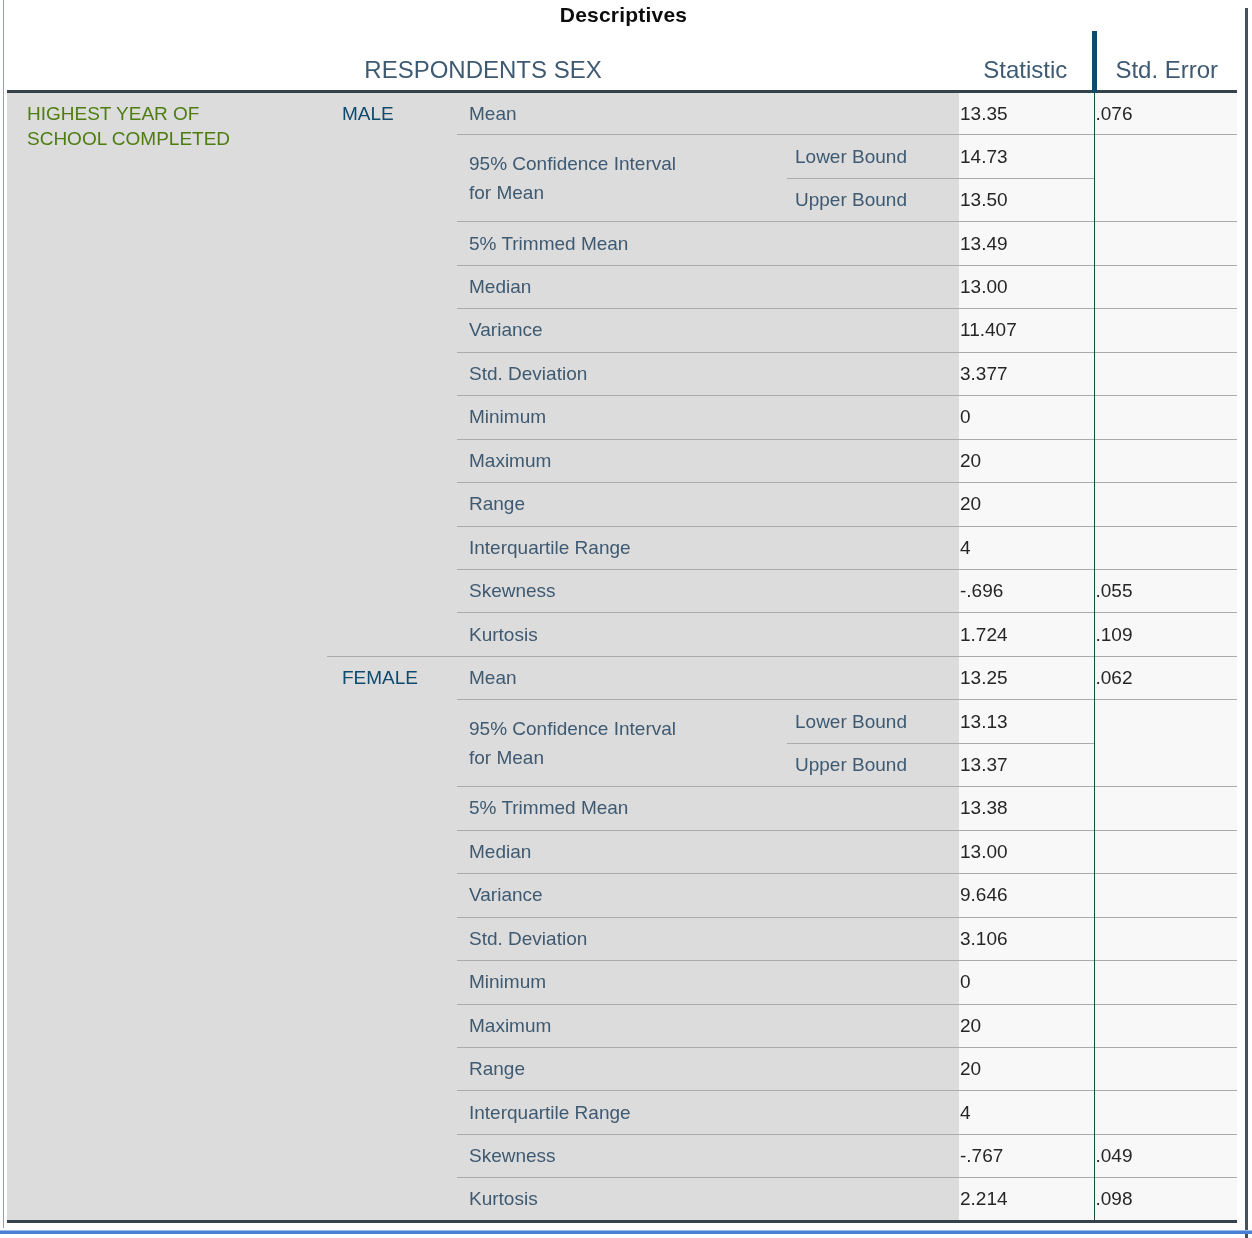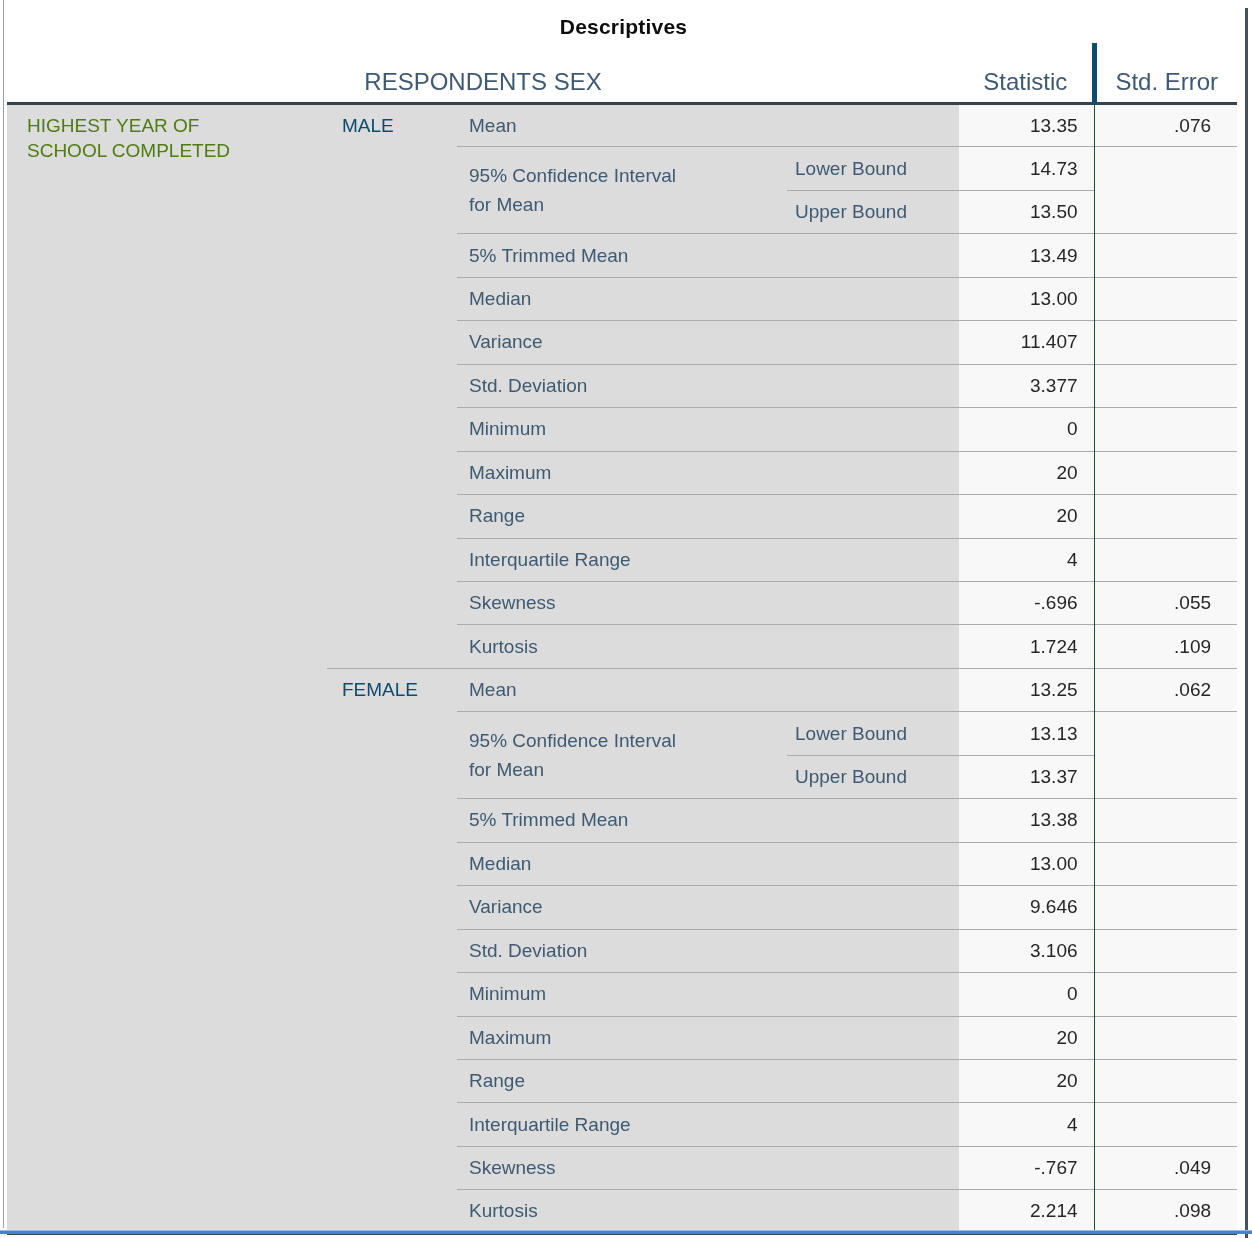--- a/index.html
+++ b/index.html
@@ -10,21 +10,21 @@
     overflow: hidden;
   }
   .stage { position: absolute; inset: 0; width: 1252px; height: 1238px; }
 
   
   .edge-left  { position: absolute; left: 3px;  top: 0;    width: 1px; height: 1228px; background: #98a0a5; }
   .edge-right { position: absolute; left: 1245px; top: 8px; width: 3px; height: 1230px; background: #46525b; }
   .edge-bottom-blue { position: absolute; left: 0; top: 1230px; width: 1252px; height: 3px;
                       background: #4a80d4; border-top: 1px solid #9db9e8; }
 
-  .wrap { position: absolute; left: 7px; top: 12px; width: 1233px; }
+  .wrap { position: absolute; left: 7px; top: 0; width: 1233px; }
 
   .title {
     height: 28px; padding-top: 3px;
     text-align: center;
     font-size: 21px; font-weight: bold; color: #0d0d0d;
     letter-spacing: 0.2px;
   }
 
   table.tbl {
     border-collapse: collapse;
@@ -50,21 +50,21 @@
   tbody tr { height: 43px; }
   tbody td { font-size: 19px; }
 
   .c1 { background: #dcdcdc; vertical-align: top; padding: 8px 0 0 20px;
         color: #4d7c0f; line-height: 25px; }
   .c1w { max-width: 215px; }
   .c2 { background: #dcdcdc; vertical-align: top; padding: 10px 0 0 15px; color: #0c4a6e; }
   .lbl { background: #dcdcdc; color: #3e5a72; padding-left: 12px; vertical-align: middle; }
   .ciw { max-width: 218px; line-height: 29px; }
   .sub { background: #dcdcdc; color: #3e5a72; padding-left: 8px; vertical-align: middle; }
-  .val { background: #f8f8f8; color: #262626; text-align: right;
+  .val { background: #f8f8f8; color: #262626; text-align: left;
          padding-right: 16px; vertical-align: middle; }
   .se  { padding-right: 26px; border-left: 1px solid #14532d; }
   .bt  { border-top: 1px solid #ababab; }
 </style>
 </head>
 <body>
 
 <div class="stage">
   <div class="edge-left"></div>
   <div class="edge-right"></div>

